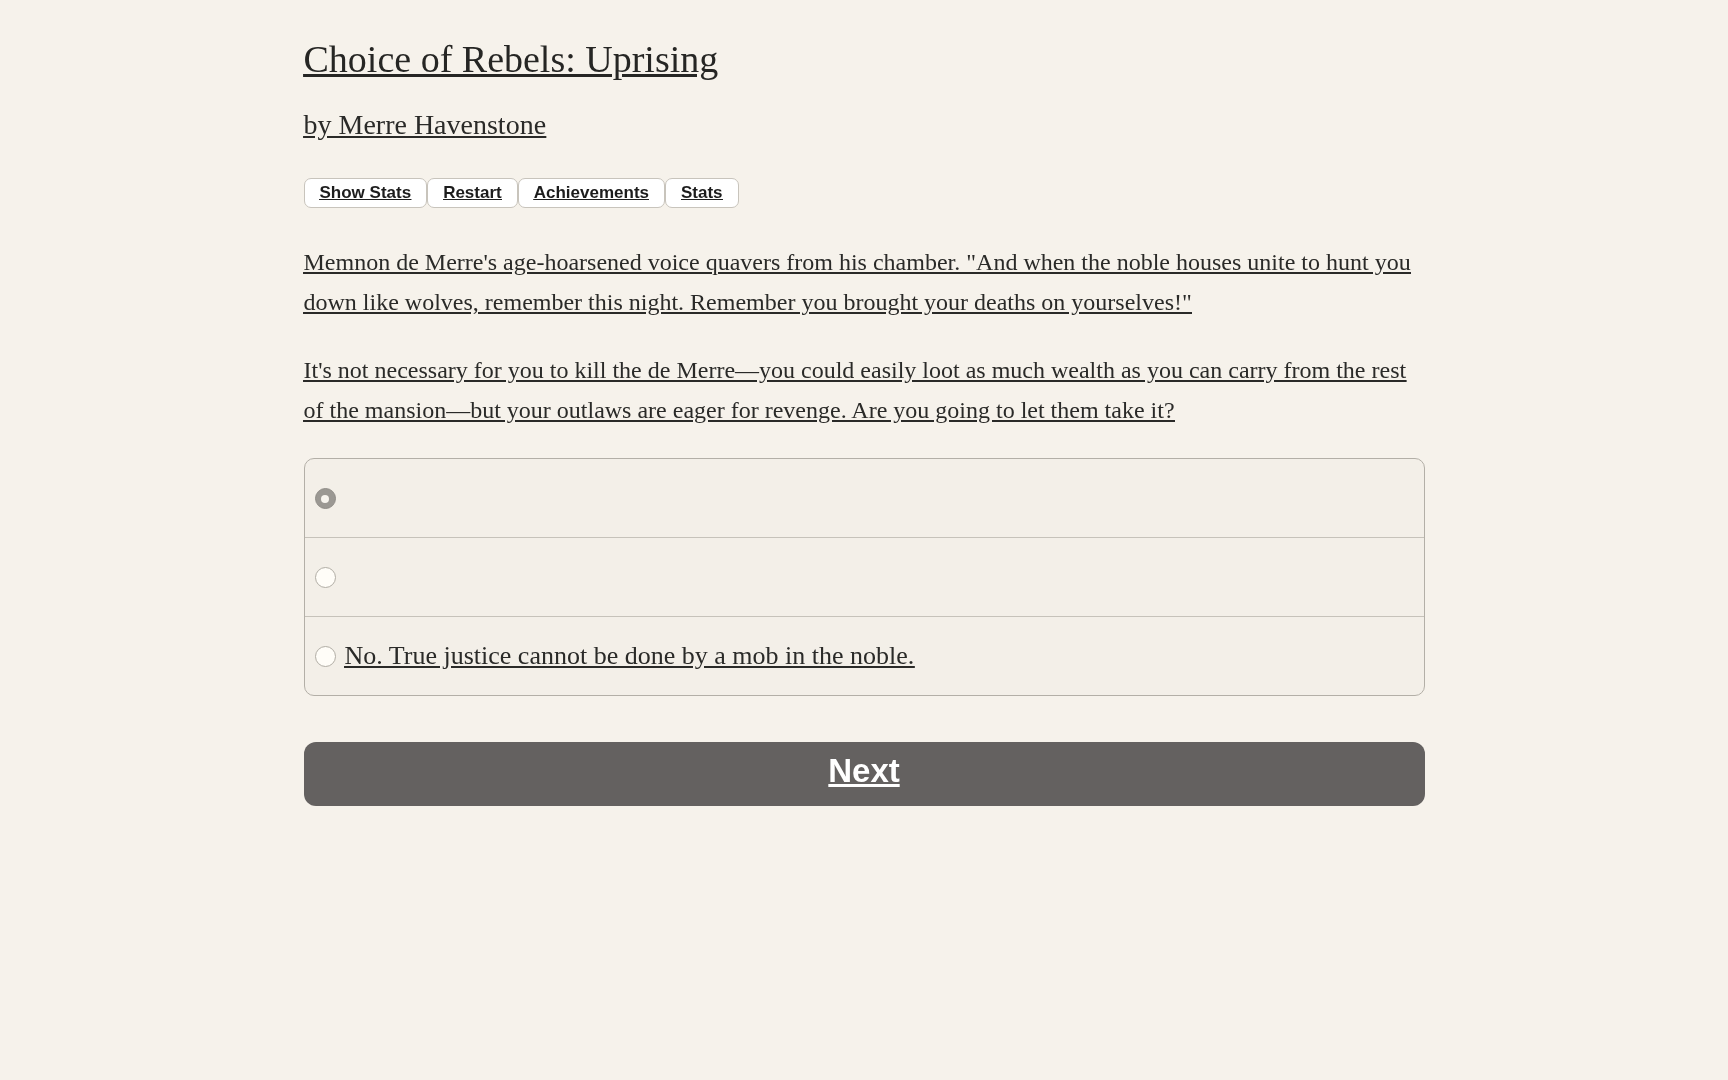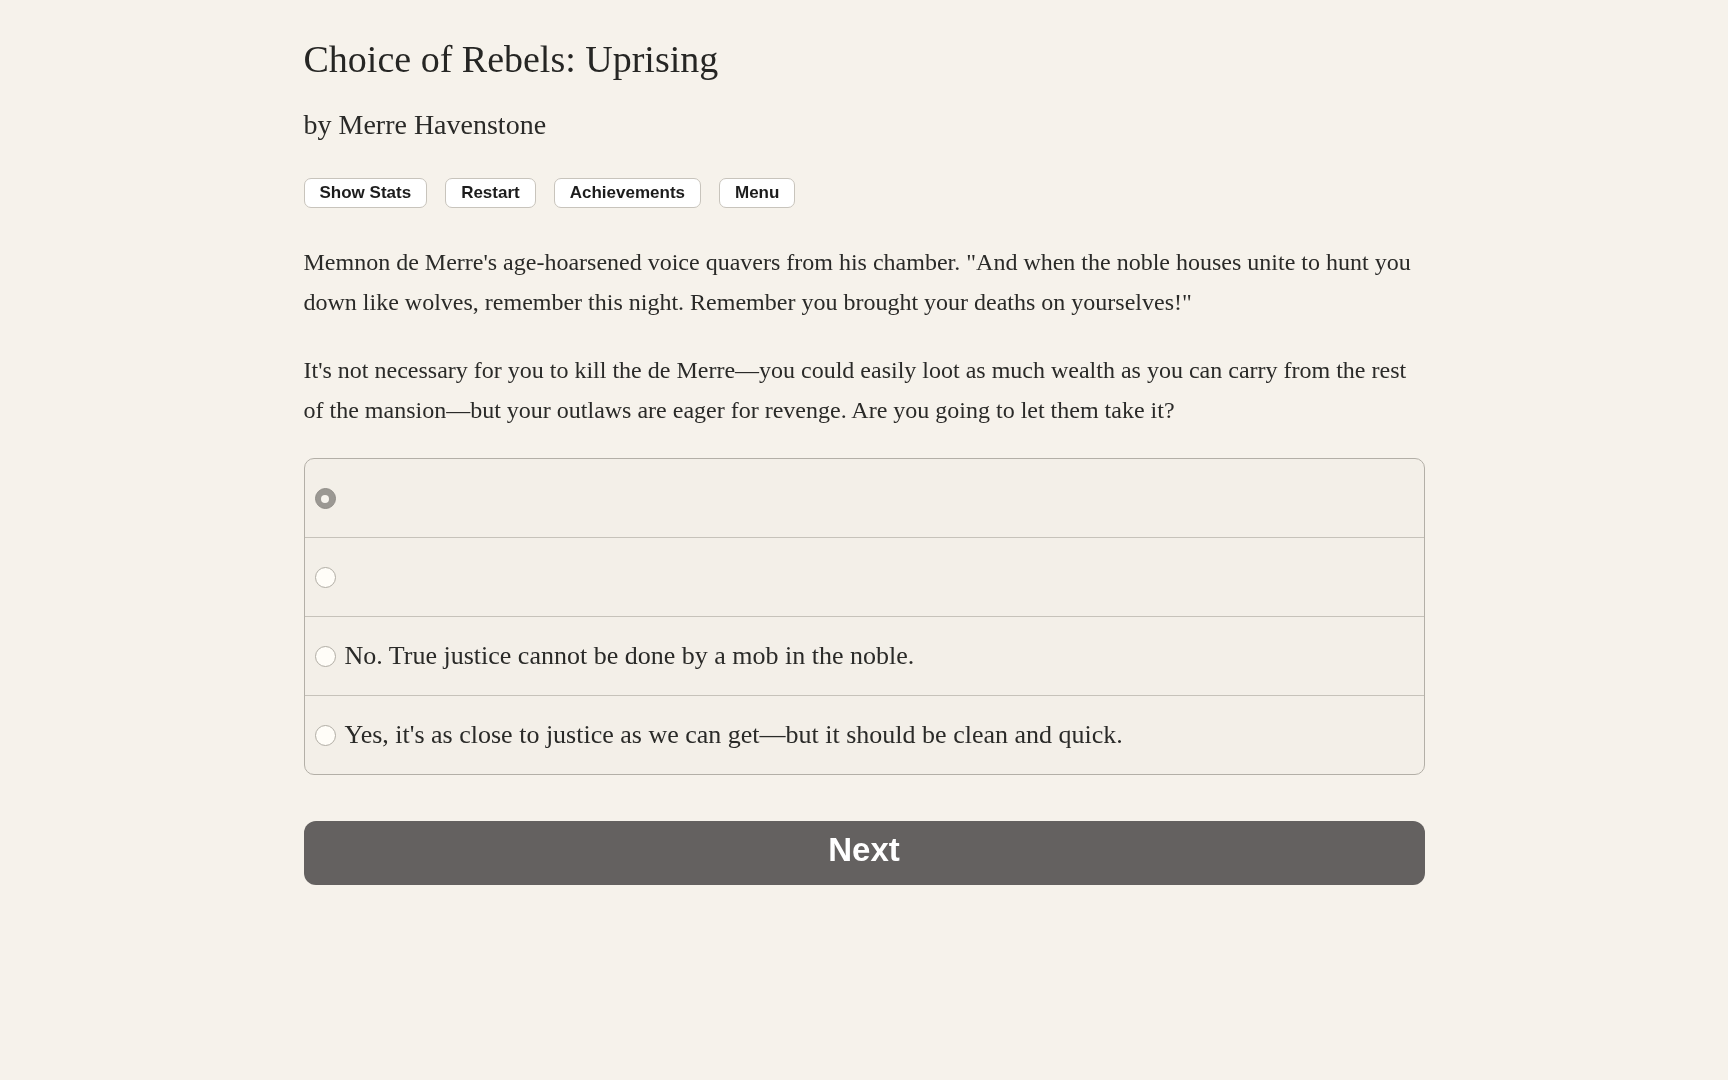--- a/index.html
+++ b/index.html
@@ -1,15 +1,15 @@
 <!DOCTYPE html>
 <html><head>
 <meta charset="utf-8">
 <style>
-  * { margin: 0; padding: 0; box-sizing: border-box; }
+  * { margin: 0; padding: 0; box-sizing: border-box; text-decoration: underline; }
   html, body {
     width: 1728px;
     height: 1080px;
     overflow: hidden;
   }
   body {
     background: #f6f2eb;
     color: #2a2a28;
     font-family: "Liberation Serif", "DejaVu Serif", serif;
   }
@@ -27,21 +27,20 @@
   }
   .byline {
     font-size: 28px;
     line-height: 34px;
     font-weight: 400;
     color: #2a2a28;
     margin-bottom: 36px;
   }
   .toolbar {
     display: flex;
-    gap: 18px;
     margin-bottom: 34px;
   }
   .toolbar button {
     font-family: "Liberation Sans", sans-serif;
     font-size: 17px;
     font-weight: 600;
     color: #1c1c1c;
     background: #ffffff;
     border: 1px solid #c8c4bc;
     border-radius: 7px;
@@ -119,30 +118,29 @@
 <div class="page">
 
   <h1 class="page-title">Choice of Rebels: Uprising</h1>
 
   <div class="byline">by Merre Havenstone</div>
 
   <div class="toolbar">
     <button>Show Stats</button>
     <button>Restart</button>
     <button>Achievements</button>
-    <button>Menu</button>
+    <button>Stats</button>
   </div>
 
   <div class="story">
     <p>Memnon de Merre's age-hoarsened voice quavers from his chamber. "And when the noble houses unite to hunt you down like wolves, remember this night. Remember you brought your deaths on yourselves!"</p>
     <p>It's not necessary for you to kill the de Merre—you could easily loot as much wealth as you can carry from the rest of the mansion—but your outlaws are eager for revenge. Are you going to let them take it?</p>
   </div>
 
   <div class="choices">
     <label class="choice"><span class="radio selected"></span></label>
     <label class="choice"><span class="radio"></span></label>
     <label class="choice"><span class="radio"></span><span>No. True justice cannot be done by a mob in the noble.</span></label>
-    <label class="choice"><span class="radio"></span><span>Yes, it's as close to justice as we can get—but it should be clean and quick.</span></label>
   </div>
 
   <button class="next-button">Next</button>
 
 </div>
 
 </body></html>

